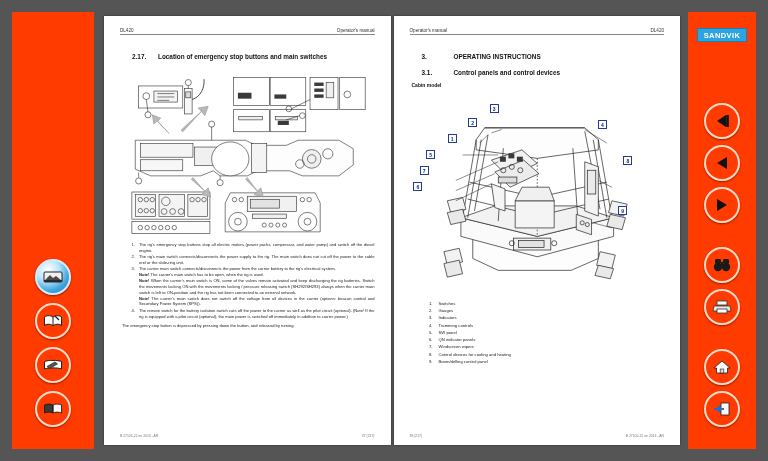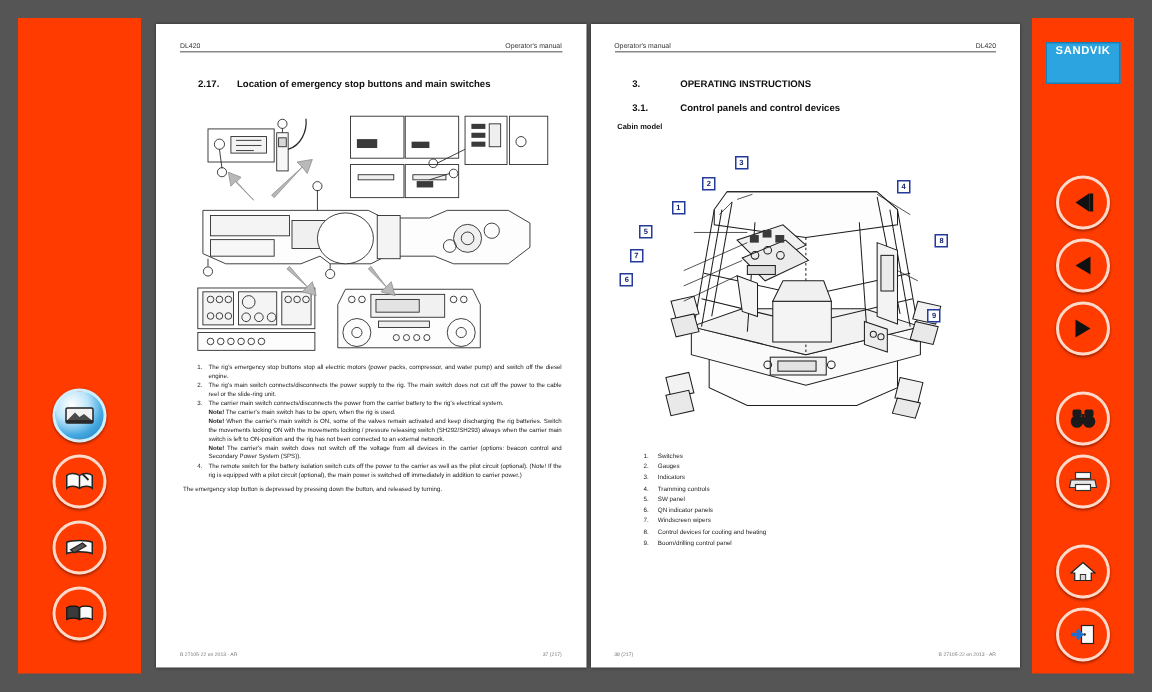--- a/index.html
+++ b/index.html
@@ -41,24 +41,24 @@
     text-shadow: 0 1px 0 rgba(255,255,255,.6);
   }
   .icon-btn svg { display: block; }
 
   .rail-left .icon-btn { margin: 4px 0; }
   .rail-left .spacer-top { flex: 1 1 auto; }
   .rail-left .spacer-bottom { height: 18px; }
 
   .logo {
     margin-top: 16px;
-    width: 50px; height: 28px;
+    width: 50px; height: 14px;
     background: #2ba4e0;
     border: 1px solid #1b7fb5;
-    display: flex; justify-content: center;
+    display: flex; align-items: center; justify-content: center;
   }
   .logo span {
     color: #ffffff; font-size: 7.5px; font-weight: bold;
     letter-spacing: .4px; font-family: "Liberation Sans", sans-serif;
   }
   .rail-right .gap-a { height: 58px; }
   .rail-right .gap-b { height: 18px; }
   .rail-right .gap-c { height: 18px; }
 
   

